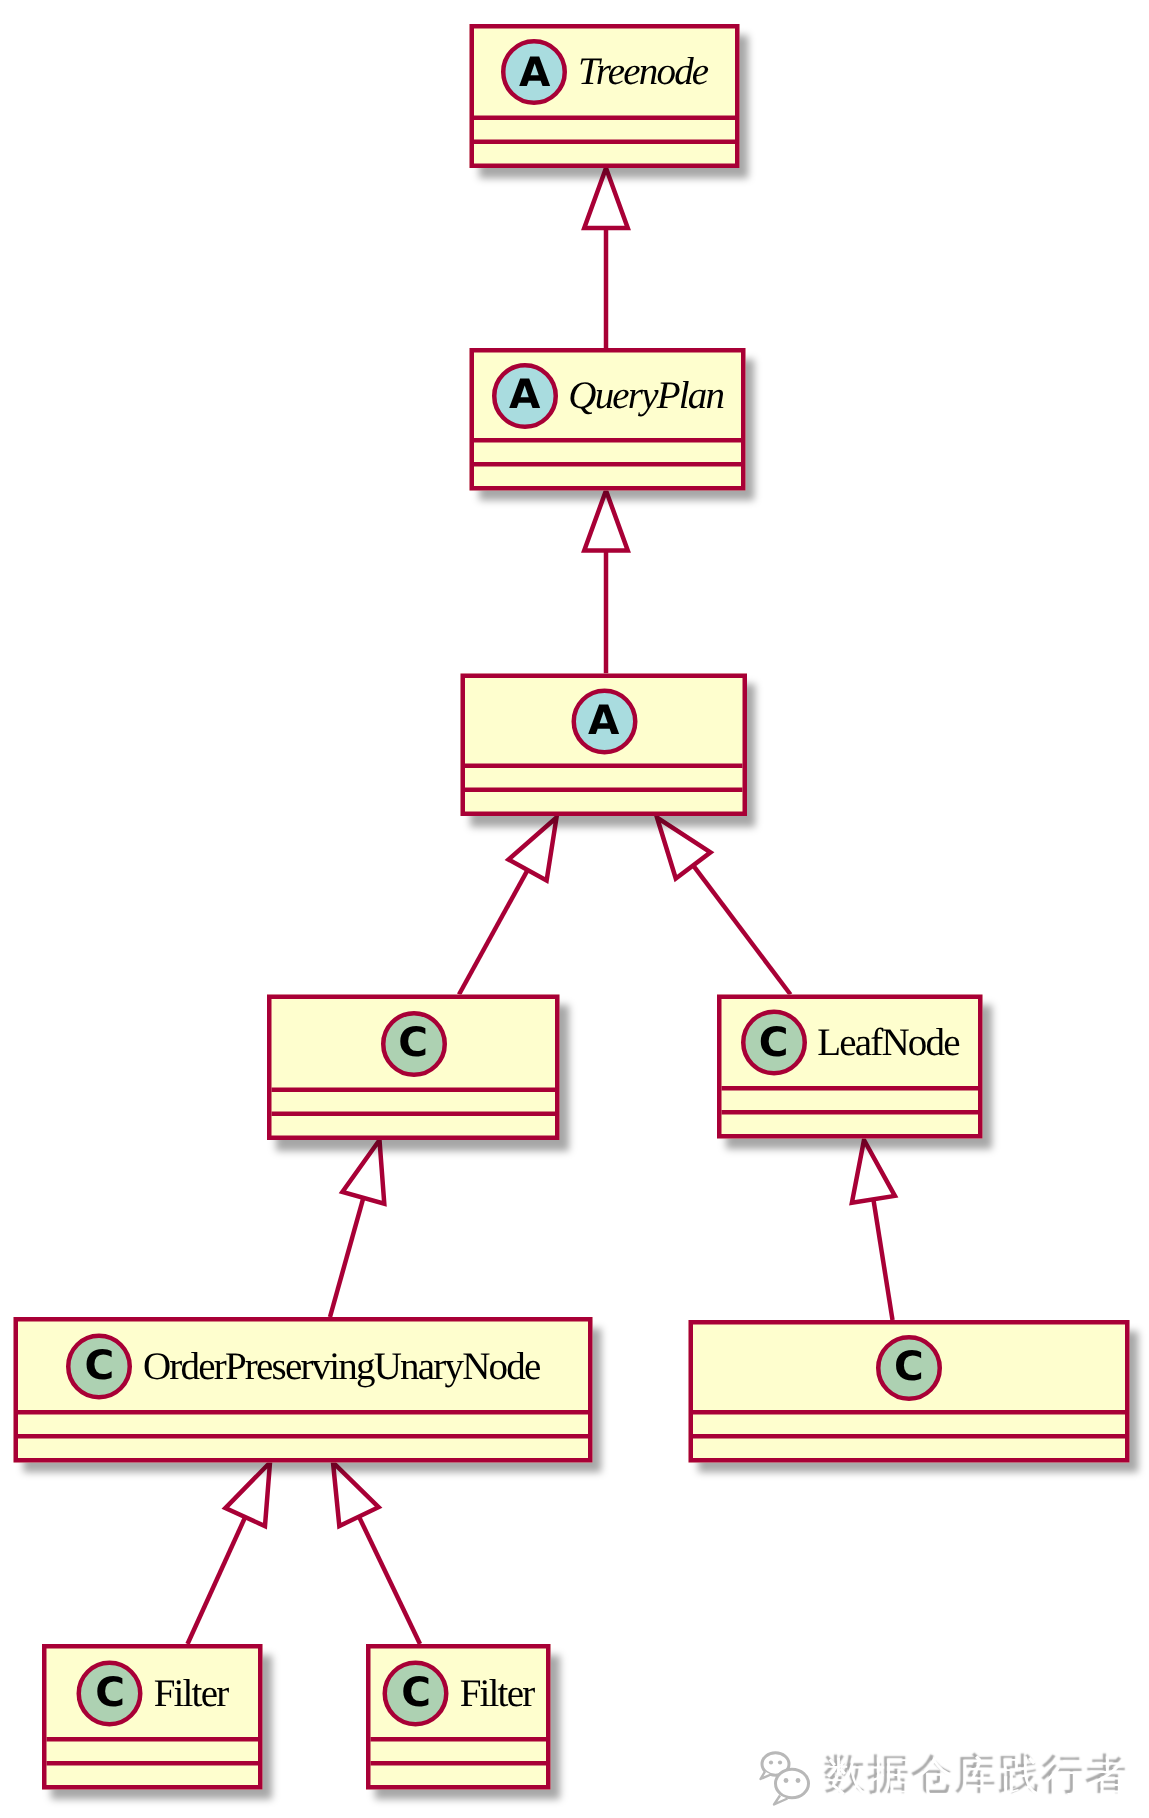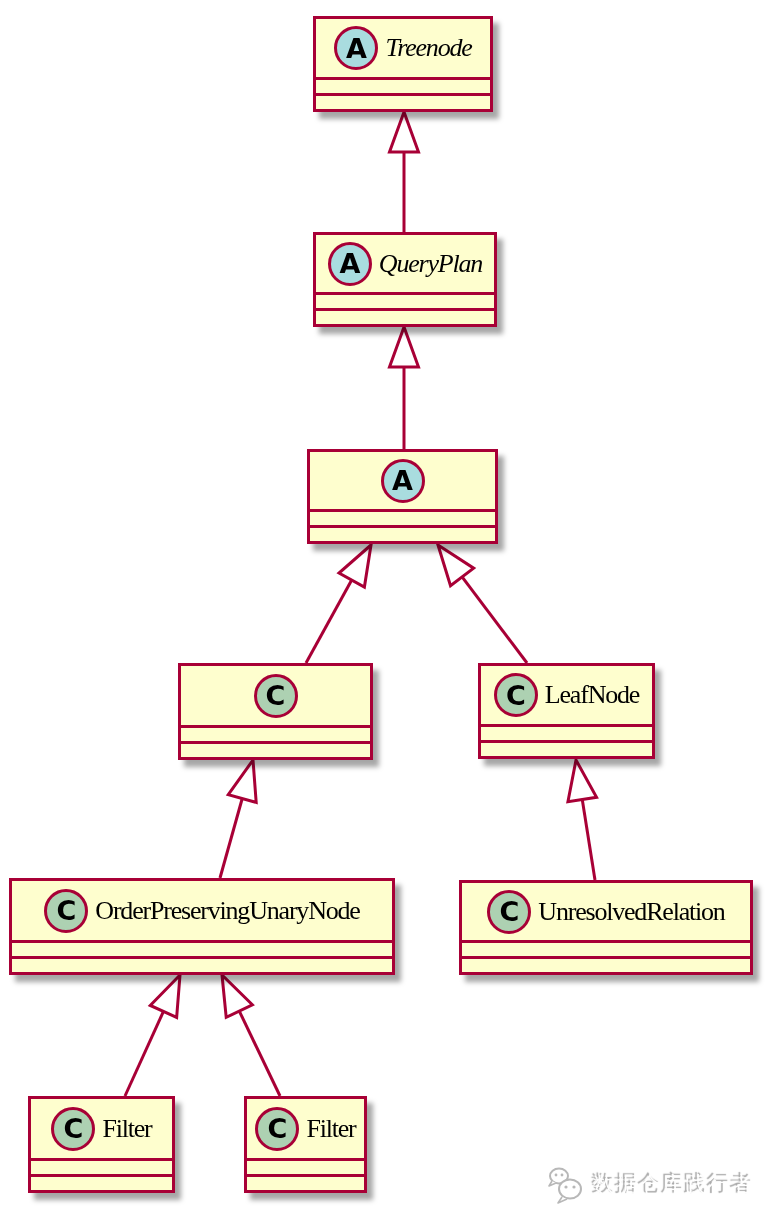--- a/index.html
+++ b/index.html
@@ -64,21 +64,21 @@
   .edge-arrow { fill: #ffffff; stroke: var(--edge-color, #A80036); stroke-width: 3; stroke-linejoin: miter; }
   #watermark {
     position: absolute;
     right: 12px;
     bottom: 8px;
     display: flex;
     align-items: center;
     gap: 8px;
   }
   #watermark .wm-text {
-    font-size: 22px;
+    font-size: 28px;
     color: #ffffff;
     text-shadow: -2px -2px 1px #a8a8a8;
     letter-spacing: 1px;
     white-space: nowrap;
   }
   #watermark svg { display: block; }
 </style>
 </head>
 <body>
 
@@ -145,21 +145,20 @@
         <div class="title">
           <span class="circle">C</span>
           <span class="label">OrderPreservingUnaryNode</span>
         </div>
         <div class="compartment"></div>
         <div class="compartment"></div>
       </div>
       <div class="node" style="left: 459px; top: 880px; width: 294px; height: 95px;">
         <div class="title">
           <span class="circle">C</span>
-          <span class="label">UnresolvedRelation</span>
         </div>
         <div class="compartment"></div>
         <div class="compartment"></div>
       </div>
       <div class="node" style="left: 28px; top: 1096px; width: 147px; height: 97px;">
         <div class="title">
           <span class="circle">C</span>
           <span class="label">Filter</span>
         </div>
         <div class="compartment"></div>

